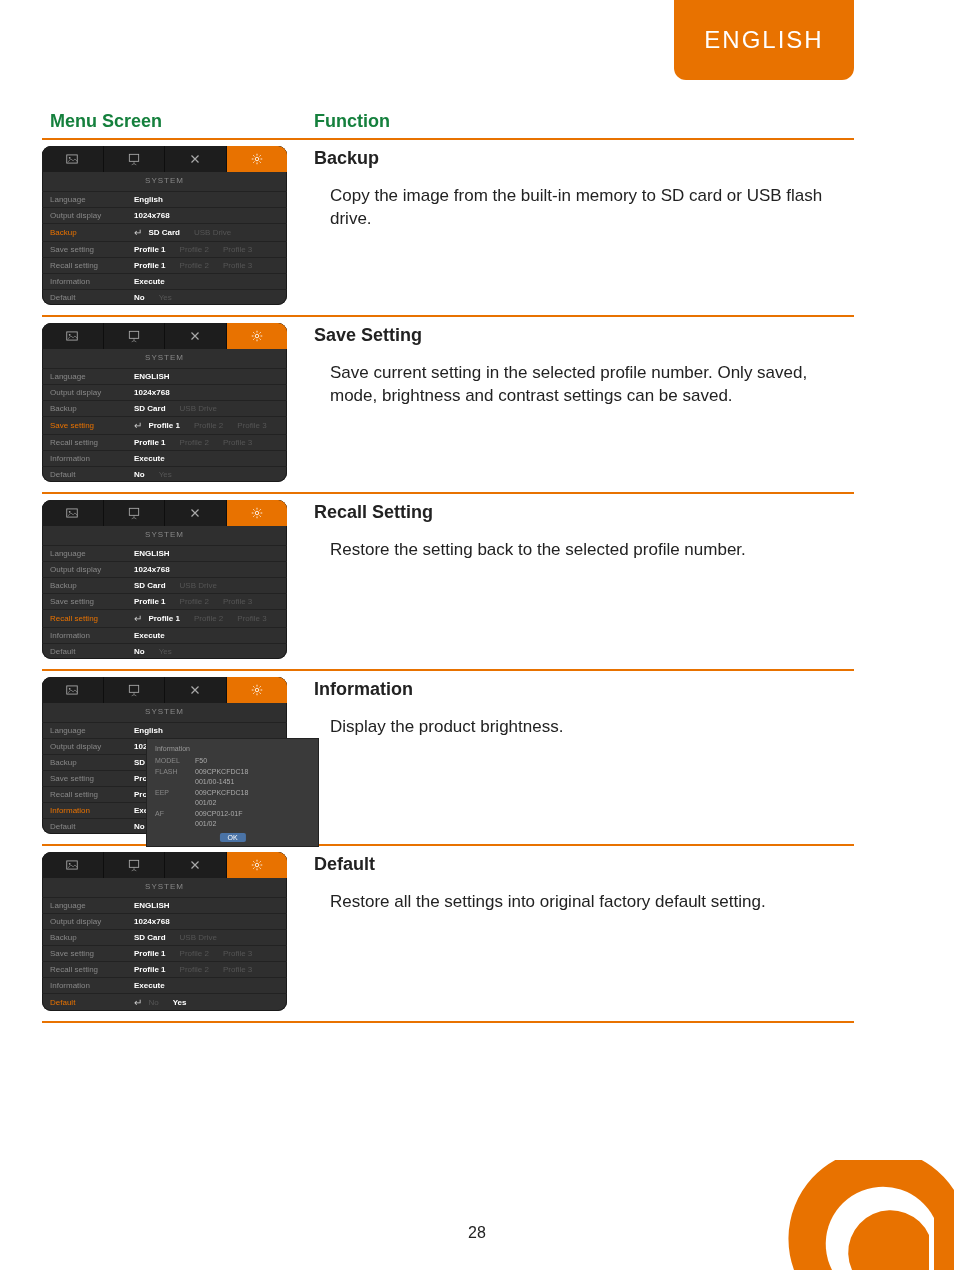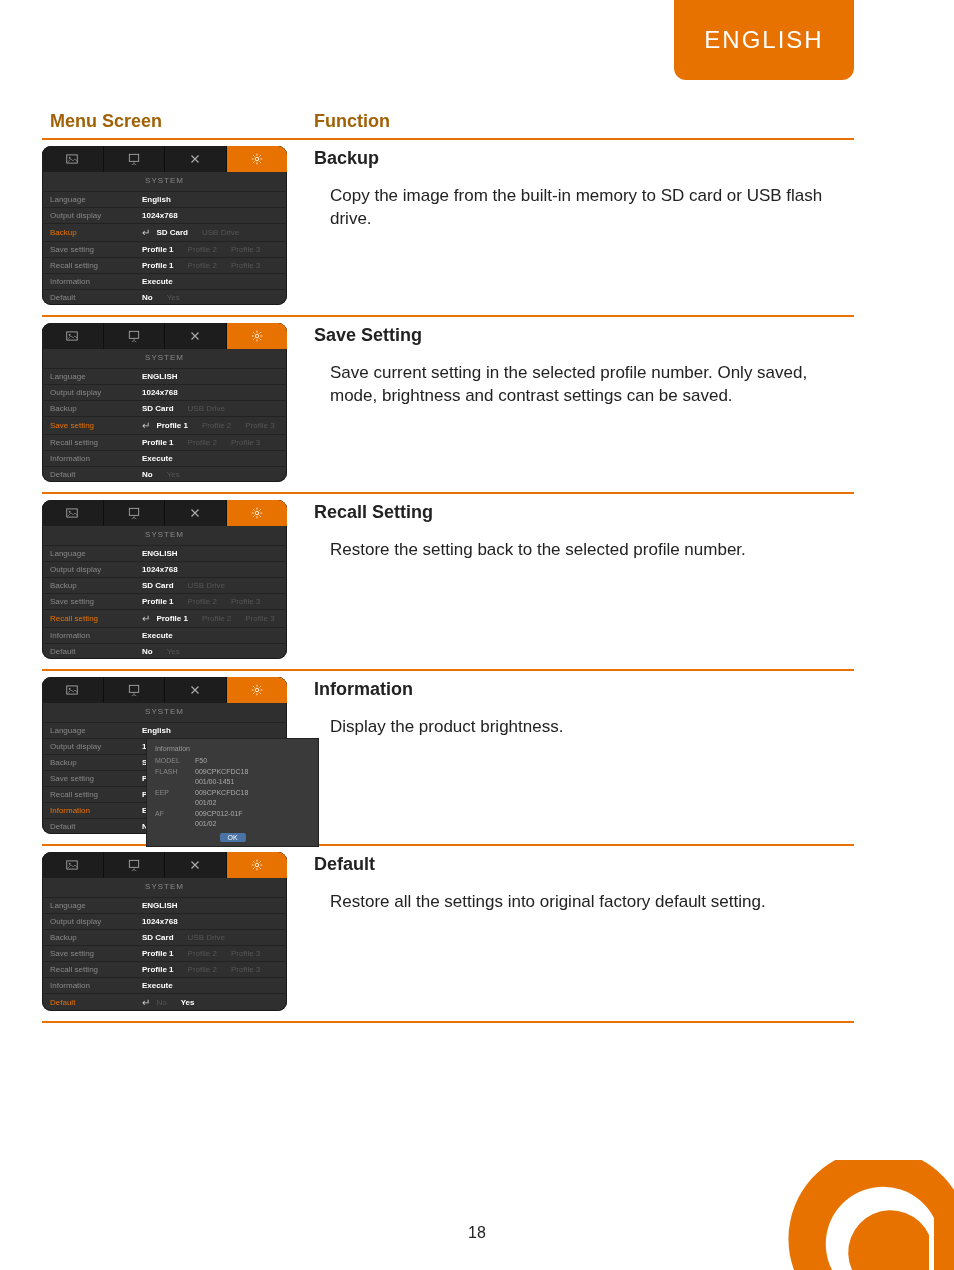--- a/index.html
+++ b/index.html
@@ -49,21 +49,21 @@
 
   
   table.main {
     border-collapse: collapse;
     width: 100%;
   }
   table.main th {
     text-align: left;
     font-size: 18px;
     font-weight: bold;
-    color: #a16207;
+    color: #15803d;
     padding: 6px 4px 6px 8px;
     border-bottom: 2px solid #e87200;
   }
   table.main td {
     vertical-align: top;
     padding: 6px 4px 10px 8px;
     border-bottom: 2px solid #e87200;
   }
   table.main td.menu-cell {
     width: 260px;
@@ -116,21 +116,21 @@
     padding: 4px 0 6px 0;
   }
   .osd .row {
     display: flex;
     align-items: center;
     padding: 3px 8px;
     border-top: 1px solid #222;
   }
   .osd .row:first-of-type { border-top: none; }
   .osd .row .lbl {
-    width: 92px;
+    width: 84px;
     color: #888;
     font-size: 8px;
   }
   .osd .row.hl .lbl { color: #e87200; }
   .osd .row .vals {
     display: flex;
     gap: 14px;
     align-items: center;
   }
   .osd .row .v { color: #bbb; }
@@ -666,21 +666,21 @@
         </td>
         <td>
           <p class="func-title">Default</p>
           <p class="func-desc">Restore all the settings into original factory default setting.</p>
         </td>
       </tr>
 
     </tbody>
   </table>
 
-  <div class="page-num">18</div>
+  <div class="page-num">28</div>
 
   <div class="corner-logo">
     <svg width="220" height="110" viewBox="0 0 220 110">
       <path d="M60 110 A90 90 0 0 1 220 30 L220 110 Z" fill="#e87200"></path>
       <path d="M98 110 A55 55 0 0 1 200 58 L200 110 Z" fill="#ffffff"></path>
       <path d="M118 110 A40 40 0 0 1 195 75 L195 110 Z" fill="#e87200"></path>
     </svg>
   </div>
 
 </div>

